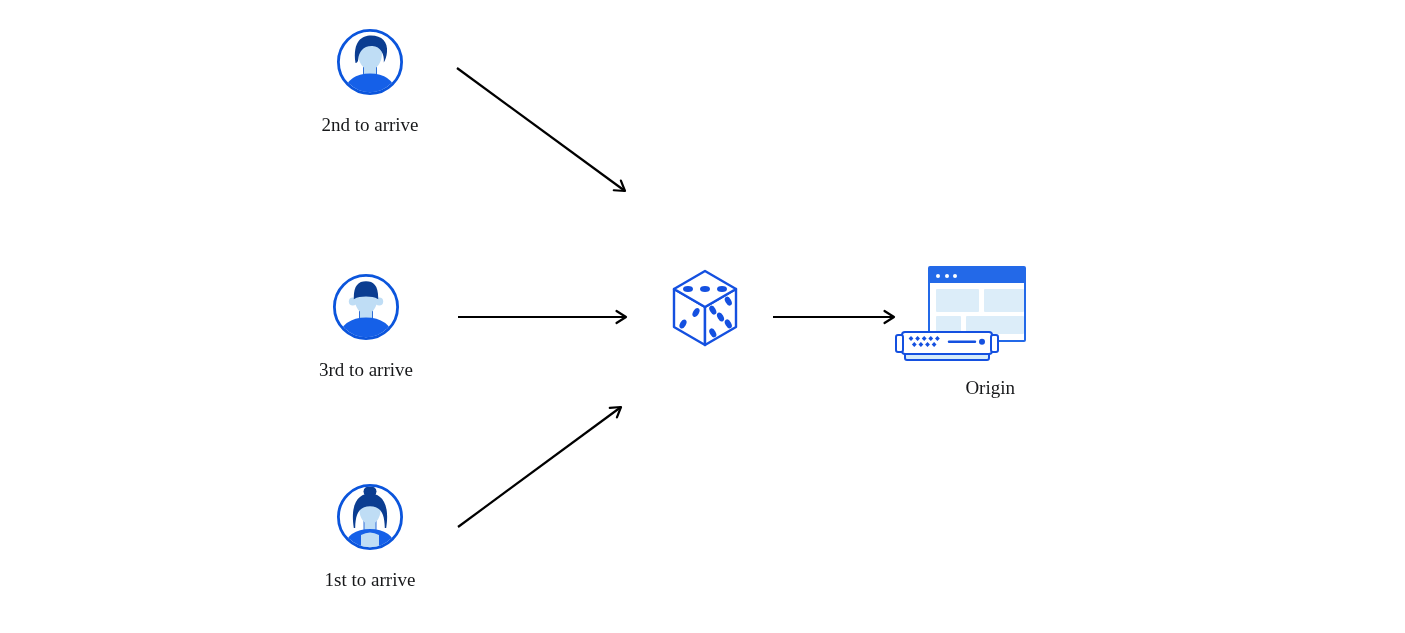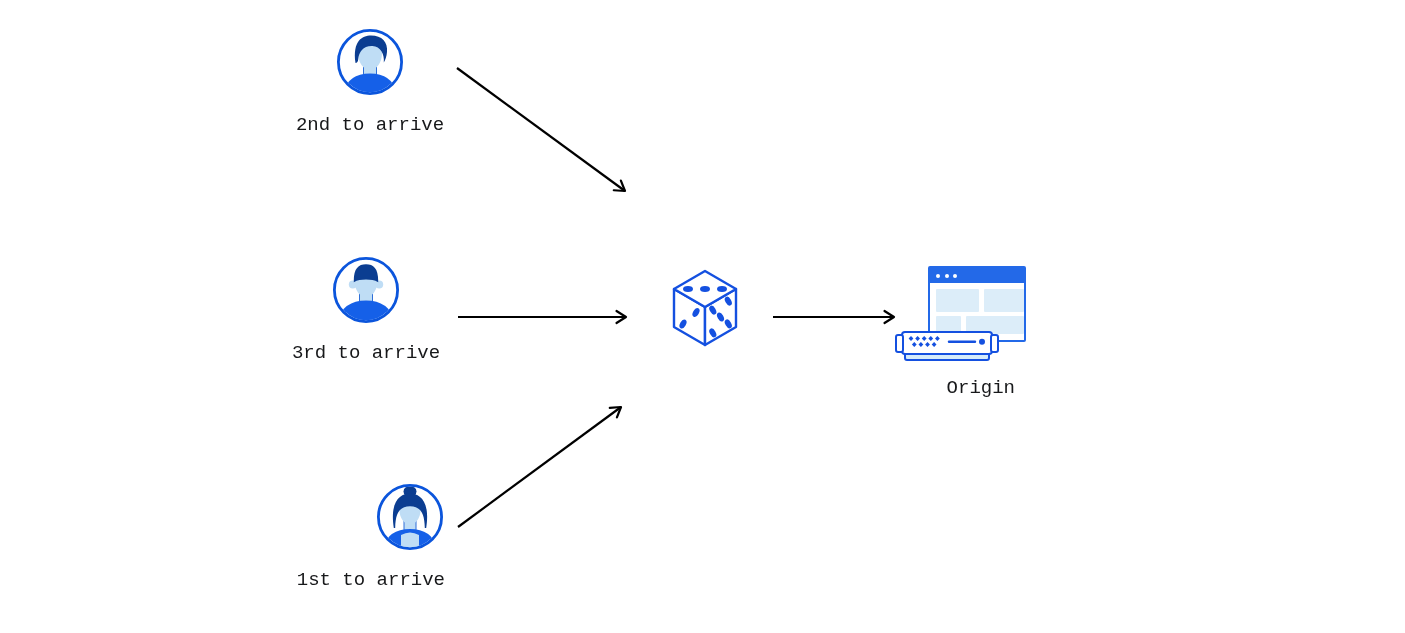--- a/index.html
+++ b/index.html
@@ -1,18 +1,18 @@
 <!DOCTYPE html>
 <html><head>
 <meta charset="utf-8">
 <style>
   html,body{margin:0;padding:0;background:#fff;}
   .canvas{
     position:relative;width:1202px;height:633px;background:#fff;overflow:hidden;
-    font-family:Liberation Mono, monospace;
+    font-family:Liberation Serif, serif;
   }
   .abs{position:absolute;}
   
   .client{position:absolute;width:150px;display:flex;flex-direction:column;align-items:center;}
   .client svg{display:block;}
   .client-label{
     margin-top:17px;font-size:19px;line-height:22px;color:#17181a;
     text-align:center;white-space:nowrap;
   }
   
@@ -81,41 +81,41 @@
       <g clip-path="url(#clipA)">
         <rect x="28.5" y="34" width="13" height="15" rx="1.5" fill="#bfddf5" stroke="#2f6fd8" stroke-width="1"></rect>
         <path d="M7 70 Q11 46.5 35 46.5 Q59 46.5 63 70 Z" fill="#1560e8"></path>
         <path d="M35 11.5 C44.5 11.5 47 20 47 26.5 C47 35.5 41.2 43 35 43 C28.8 43 23 35.5 23 26.5 C23 20 25.5 11.5 35 11.5 Z" fill="#bfddf5"></path>
         <path d="M20.5 36 C17.5 14 27 8.5 36 8.5 C47 8.5 53 15 52 25 C51.6 29.5 50.3 33 48.8 35.5 C49.6 27 45.5 19.5 37.5 19 C28.5 18.5 23.8 25 23.2 32.5 C23 34.5 22 36 20.5 36 Z" fill="#0b3d91"></path>
       </g>
     </svg>
     <div class="client-label">2nd to arrive</div>
   </div>
 
-  <div class="client" style="left:291px;top:255px;">
+  <div class="client" style="left:291px;top:272px;">
     <svg width="70" height="70" viewBox="0 0 70 70" xmlns="http://www.w3.org/2000/svg">
       <defs>
           <clipPath id="clipB">
             <circle cx="35" cy="35" r="30.2"></circle>
           </clipPath>
         </defs>
       <circle cx="35" cy="35" r="31.6" fill="#fff" stroke="#0b55dc" stroke-width="2.8"></circle>
       <g clip-path="url(#clipB)">
         <rect x="28.5" y="33" width="13" height="15" rx="1.5" fill="#bfddf5" stroke="#2f6fd8" stroke-width="1"></rect>
         <path d="M5.5 70 Q10 45.5 35 45.5 Q60 45.5 64.5 70 Z" fill="#1560e8"></path>
         <circle cx="21.8" cy="29.5" r="4" fill="#bfddf5"></circle>
         <circle cx="48.2" cy="29.5" r="4" fill="#bfddf5"></circle>
         <path d="M35 12 C44 12 46.4 20 46.4 26.8 C46.4 35.2 40.8 42.3 35 42.3 C29.2 42.3 23.6 35.2 23.6 26.8 C23.6 20 26 12 35 12 Z" fill="#bfddf5"></path>
         <path d="M22.8 25.5 C22.8 13.5 27.5 9.2 35 9.2 C42.5 9.2 47.2 13.5 47.2 25.5 L47.2 27.2 C43.5 25.2 39.8 24.6 35 24.6 C30.2 24.6 26.5 25.2 22.8 27.2 Z" fill="#0b3d91"></path>
       </g>
     </svg>
     <div class="client-label">3rd to arrive</div>
   </div>
 
-  <div class="client" style="left:295px;top:482px;align-items:flex-end;">
+  <div class="client" style="left:295px;top:482px;">
     <svg width="70" height="70" viewBox="0 0 70 70" xmlns="http://www.w3.org/2000/svg">
       <defs>
           <clipPath id="clipC">
             <circle cx="35" cy="35" r="30.2"></circle>
           </clipPath>
         </defs>
       <circle cx="35" cy="35" r="31.6" fill="#fff" stroke="#0b55dc" stroke-width="2.8"></circle>
       <g clip-path="url(#clipC)">
         <ellipse cx="35" cy="9.5" rx="6.5" ry="5.5" fill="#0b3d91"></ellipse>
         <rect x="29" y="35" width="12" height="14" rx="1.5" fill="#bfddf5" stroke="#2f6fd8" stroke-width="1"></rect>

